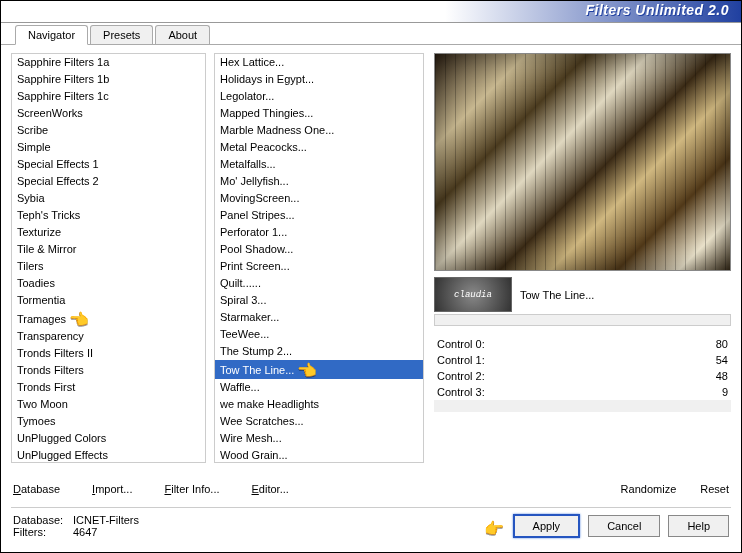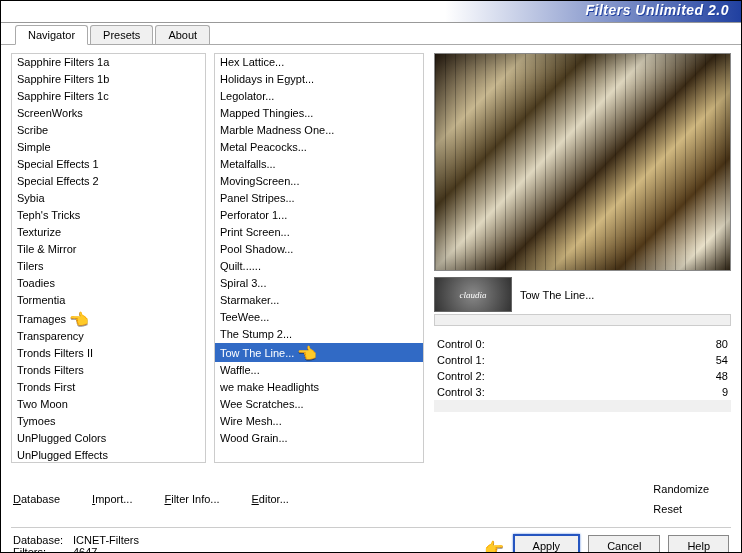--- a/index.html
+++ b/index.html
@@ -19,21 +19,21 @@
 .col2 { width: 210px; height: 410px; margin-right: 10px; }
 .col3 { flex: 1; display: flex; flex-direction: column; }
 
 .list-item { padding: 1px 5px; white-space: nowrap; cursor: pointer; line-height: 15px; }
 .list-item.selected { background: #316ac5; color: #fff; }
 
 .preview { border: 1px solid #888; height: 218px; background: linear-gradient(135deg, #2a1e11 0%, #c8b890 18%, #4a3a1e 30%, #e0d8c0 42%, #3a2a15 55%, #d0b880 65%, #503818 78%, #f0e8d0 90%, #3a2d1a 100%); position: relative; overflow: hidden; box-shadow: inset 0 0 30px rgba(0,0,0,0.4); }
 .vstripes { position: absolute; top:0; left:0; right:0; bottom:0; background: repeating-linear-gradient(90deg, rgba(0,0,0,0.25) 0px, rgba(0,0,0,0.25) 1px, transparent 1px, transparent 10px); }
 
 .filter-header { display: flex; align-items: center; margin-top: 6px; }
-.claudia-logo { width: 78px; height: 35px; background: radial-gradient(circle at 50% 50%, #888 0%, #333 100%); border: 1px solid #666; display:flex; align-items:center; justify-content:center; color:#fff; font-style: italic; font-size: 9px; font-family: Liberation Serif, serif; }
+.claudia-logo { width: 78px; height: 35px; background: radial-gradient(circle at 50% 50%, #888 0%, #333 100%); border: 1px solid #666; display:flex; align-items:center; justify-content:center; color:#fff; font-style: italic; font-size: 9px; font-family: Liberation Mono, monospace; }
 .filter-name { margin-left: 8px; flex:1; }
 .progress-bar { height: 12px; background: #f0f0f0; border: 1px solid #ccc; margin-top: 2px; }
 
 .controls { margin-top: 10px; }
 .control-row { display: flex; justify-content: space-between; padding: 2px 3px; }
 .control-label { }
 .control-value { text-align: right; }
 .slider-track { height: 12px; background: #f0f0f0; margin-bottom: 4px; }
 
 .button-row { display: flex; padding: 4px 10px 8px 10px; align-items: center; }
@@ -44,21 +44,21 @@
 .btn.primary { border: 2px solid #2555c0; box-shadow: 0 0 2px #5a8ae0; }
 
 .sep { border-top: 1px solid #ccc; margin: 0 10px; }
 
 .status { display: flex; padding: 6px 12px 4px 12px; align-items: center; }
 .status-left { display: flex; flex-direction: column; font-size: 11px; }
 .status-row { display: flex; }
 .status-row .lbl { width: 60px; }
 .status-buttons { margin-left: auto; display: flex; align-items: center; }
 
-.right-links { margin-left: auto; display: flex; flex-direction: column; }
+.right-links { margin-left: auto; display: flex; }
 
 
 .col::-webkit-scrollbar { width: 15px; }
 .col::-webkit-scrollbar-track { background: #f0f0f0; }
 .col::-webkit-scrollbar-thumb { background: #c7c7c7; border: 1px solid #aaa; }
 
 .hand { display:inline-block; font-size:16px; transform: translateY(2px); filter: drop-shadow(0 1px 0 rgba(0,0,0,0.4)); }
 </style>
 </head>
 <body>
@@ -101,25 +101,26 @@
       <div class="list-item">UnPlugged Effects</div>
     </div>
   <div class="col col2" id="filter-list">
       <div class="list-item">Hex Lattice...</div>
       <div class="list-item">Holidays in Egypt...</div>
       <div class="list-item">Legolator...</div>
       <div class="list-item">Mapped Thingies...</div>
       <div class="list-item">Marble Madness One...</div>
       <div class="list-item">Metal Peacocks...</div>
       <div class="list-item">Metalfalls...</div>
+      <div class="list-item">Mo' Jellyfish...</div>
       <div class="list-item">MovingScreen...</div>
       <div class="list-item">Panel Stripes...</div>
       <div class="list-item">Perforator 1...</div>
+      <div class="list-item">Pool Shadow...</div>
       <div class="list-item">Print Screen...</div>
-      <div class="list-item">Pool Shadow...</div>
       <div class="list-item">Quilt......</div>
       <div class="list-item">Spiral 3...</div>
       <div class="list-item">Starmaker...</div>
       <div class="list-item">TeeWee...</div>
       <div class="list-item">The Stump 2...</div>
       <div class="list-item selected">Tow The Line... <span class="hand" style="color: rgb(0, 0, 0);">👈</span></div>
       <div class="list-item">Waffle...</div>
       <div class="list-item">we make Headlights</div>
       <div class="list-item">Wee Scratches...</div>
       <div class="list-item">Wire Mesh...</div>

